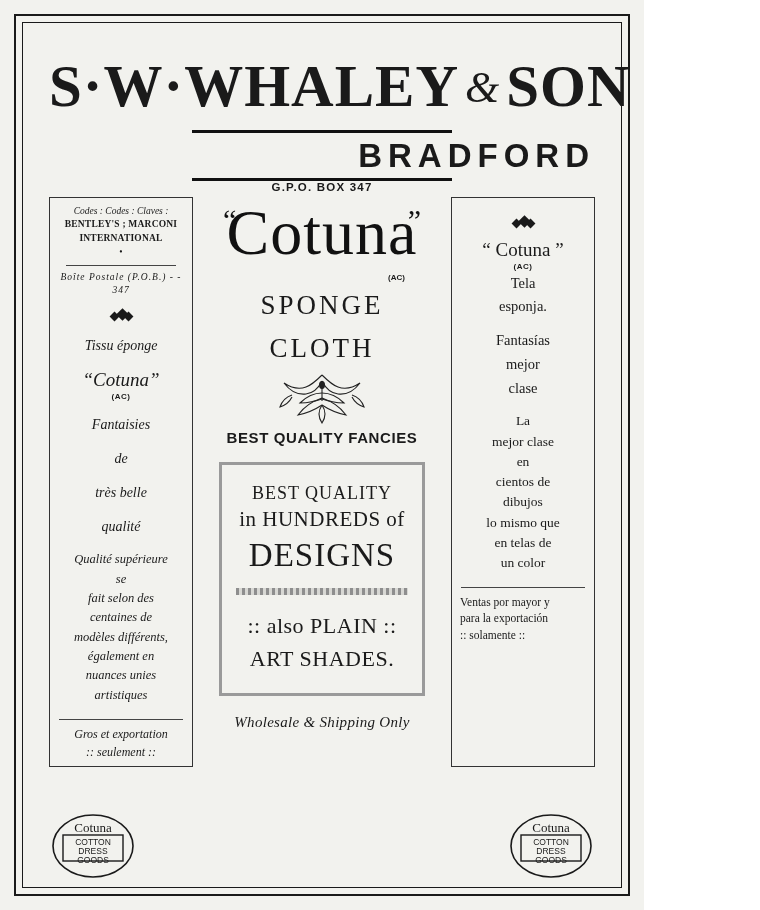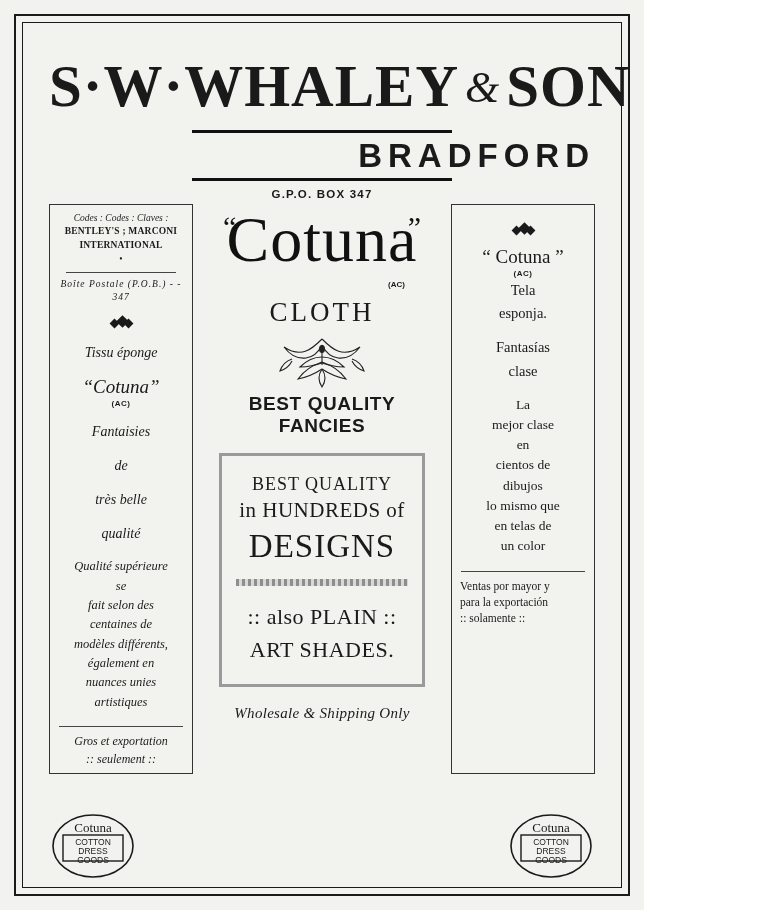--- a/index.html
+++ b/index.html
@@ -87,21 +87,20 @@
     width: 260px;
     margin: 4px auto 0 auto;
     border-top: 3px solid #111;
   }
   .pobox {
     text-align: center;
     font-family: "Liberation Sans", sans-serif;
     font-weight: bold;
     font-size: 11.5px;
     letter-spacing: 1.2px;
-    margin-top: 7px;
   }
 
   
   .cols {
     position: relative;
     margin-top: 4px;
     height: 600px;
   }
   .col-left, .col-right {
     position: absolute;
@@ -257,21 +256,21 @@
     margin-top: 10px;
   }
   .ornament {
     margin: 6px auto 2px auto;
     width: 120px;
     height: 56px;
   }
   .bqf {
     font-family: "Liberation Sans", sans-serif;
     font-weight: bold;
-    font-size: 19px;
+    font-size: 15px;
     letter-spacing: .6px;
     margin-top: 2px;
   }
 
   .designbox {
     margin: 16px 14px 0 14px;
     border: 3px solid #9a9a9a;
     padding: 16px 8px 18px 8px;
     box-sizing: border-box;
   }
@@ -393,20 +392,21 @@
         </div>
 
         <div class="col-mid">
           <div class="cotuna-wrap">
             <span class="quote-l">“</span>
             <span class="cotuna">Cotuna</span>
             <span class="quote-r">”</span>
             <span class="ac-small-right">(AC)</span>
           </div>
 
+          <div class="sponge">SPONGE</div>
           <div class="sponge">CLOTH</div>
 
           <div class="ornament">
             <svg viewBox="0 0 120 56" width="120" height="56" aria-hidden="true">
               <g fill="none" stroke="#222" stroke-width="1.1">
                 <path d="M60 4 C54 10 50 14 44 16 C36 19 28 16 22 12 C28 20 36 24 44 23 C52 22 57 16 60 10"></path>
                 <path d="M60 4 C66 10 70 14 76 16 C84 19 92 16 98 12 C92 20 84 24 76 23 C68 22 63 16 60 10"></path>
                 <path d="M60 10 L60 30"></path>
                 <path d="M60 22 C52 22 44 26 38 32 C46 32 54 30 60 27"></path>
                 <path d="M60 22 C68 22 76 26 82 32 C74 32 66 30 60 27"></path>
@@ -443,20 +443,21 @@
           </div>
 
           <div class="es-brand">“ Cotuna ”</div>
           <div class="ac-mark">(AC)</div>
 
           <div class="es-line">Tela</div>
           <div class="es-line">esponja.</div>
 
           <div class="es-block">
             <div class="es-line">Fantasías</div>
+            <div class="es-line">mejor</div>
             <div class="es-line">clase</div>
           </div>
 
           <div class="es-block">
             <div>La</div>
             <div>mejor clase</div>
             <div>en</div>
             <div>cientos de</div>
             <div>dibujos</div>
             <div>lo mismo que</div>

